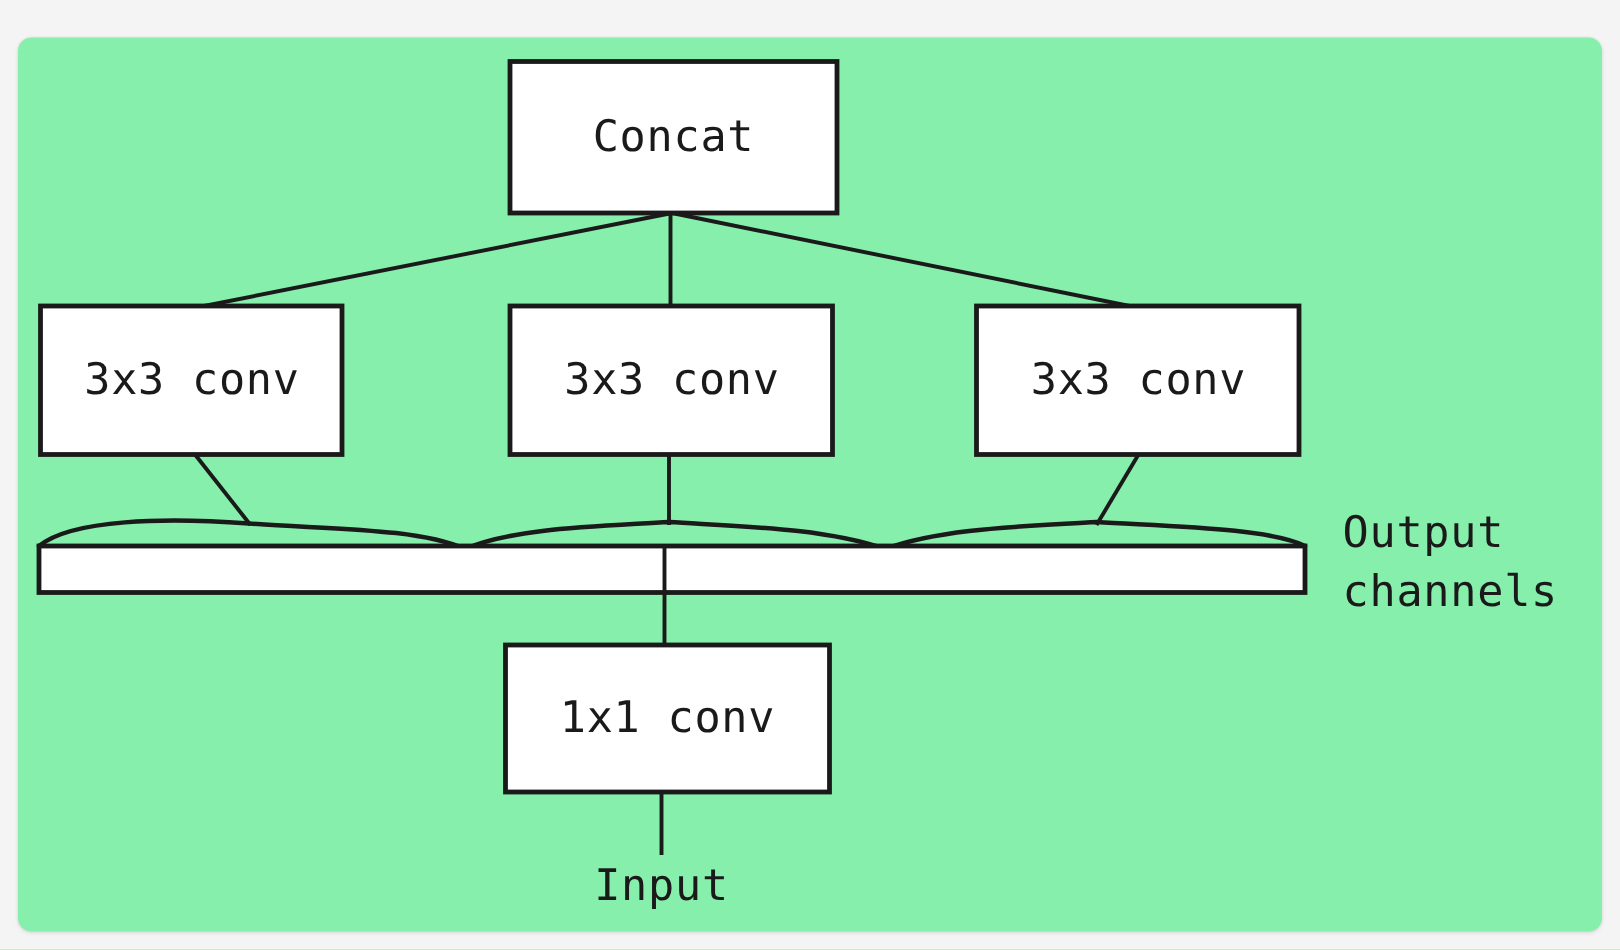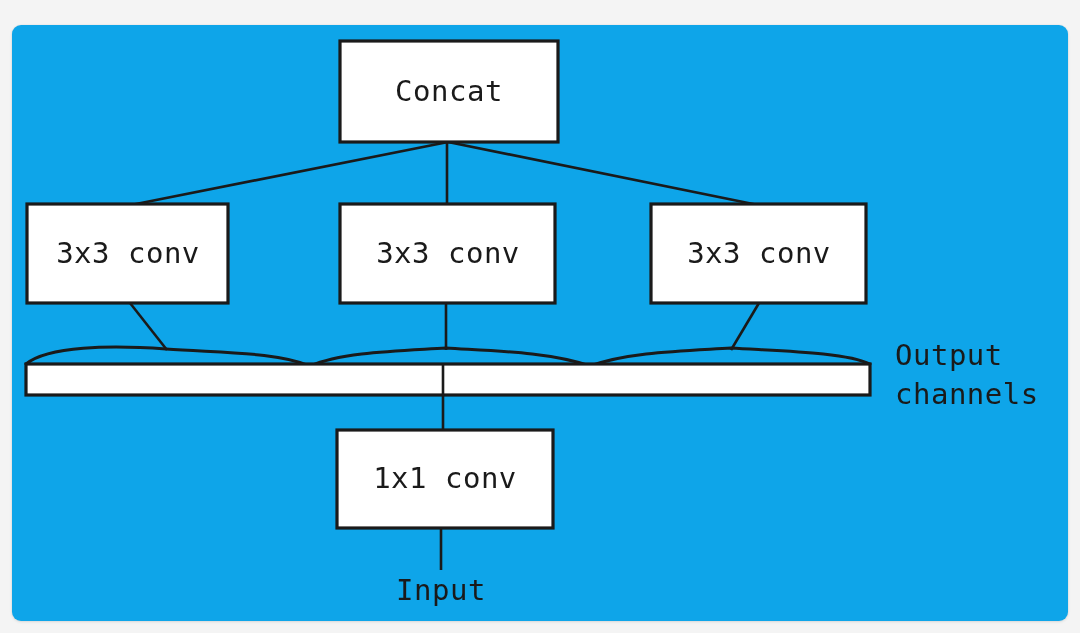--- a/index.html
+++ b/index.html
@@ -13,21 +13,21 @@
     background: #f4f4f4;
     font-family: "DejaVu Sans Mono", "Liberation Mono", monospace;
     overflow: hidden;
   }
   #canvas-card {
     position: absolute;
     left: 12px;
     top: 25px;
     width: 1056px;
     height: 596px;
-    background: #0ea5e9;
+    background: #86efac;
     border-radius: 9px;
     box-shadow: 0 1px 3px rgba(0,0,0,0.10), 0 0 0 1px rgba(0,0,0,0.02);
     overflow: hidden;
   }
   #diagram-svg {
     position: absolute;
     left: -12px;
     top: -25px;
     width: 1080px;
     height: 633px;

